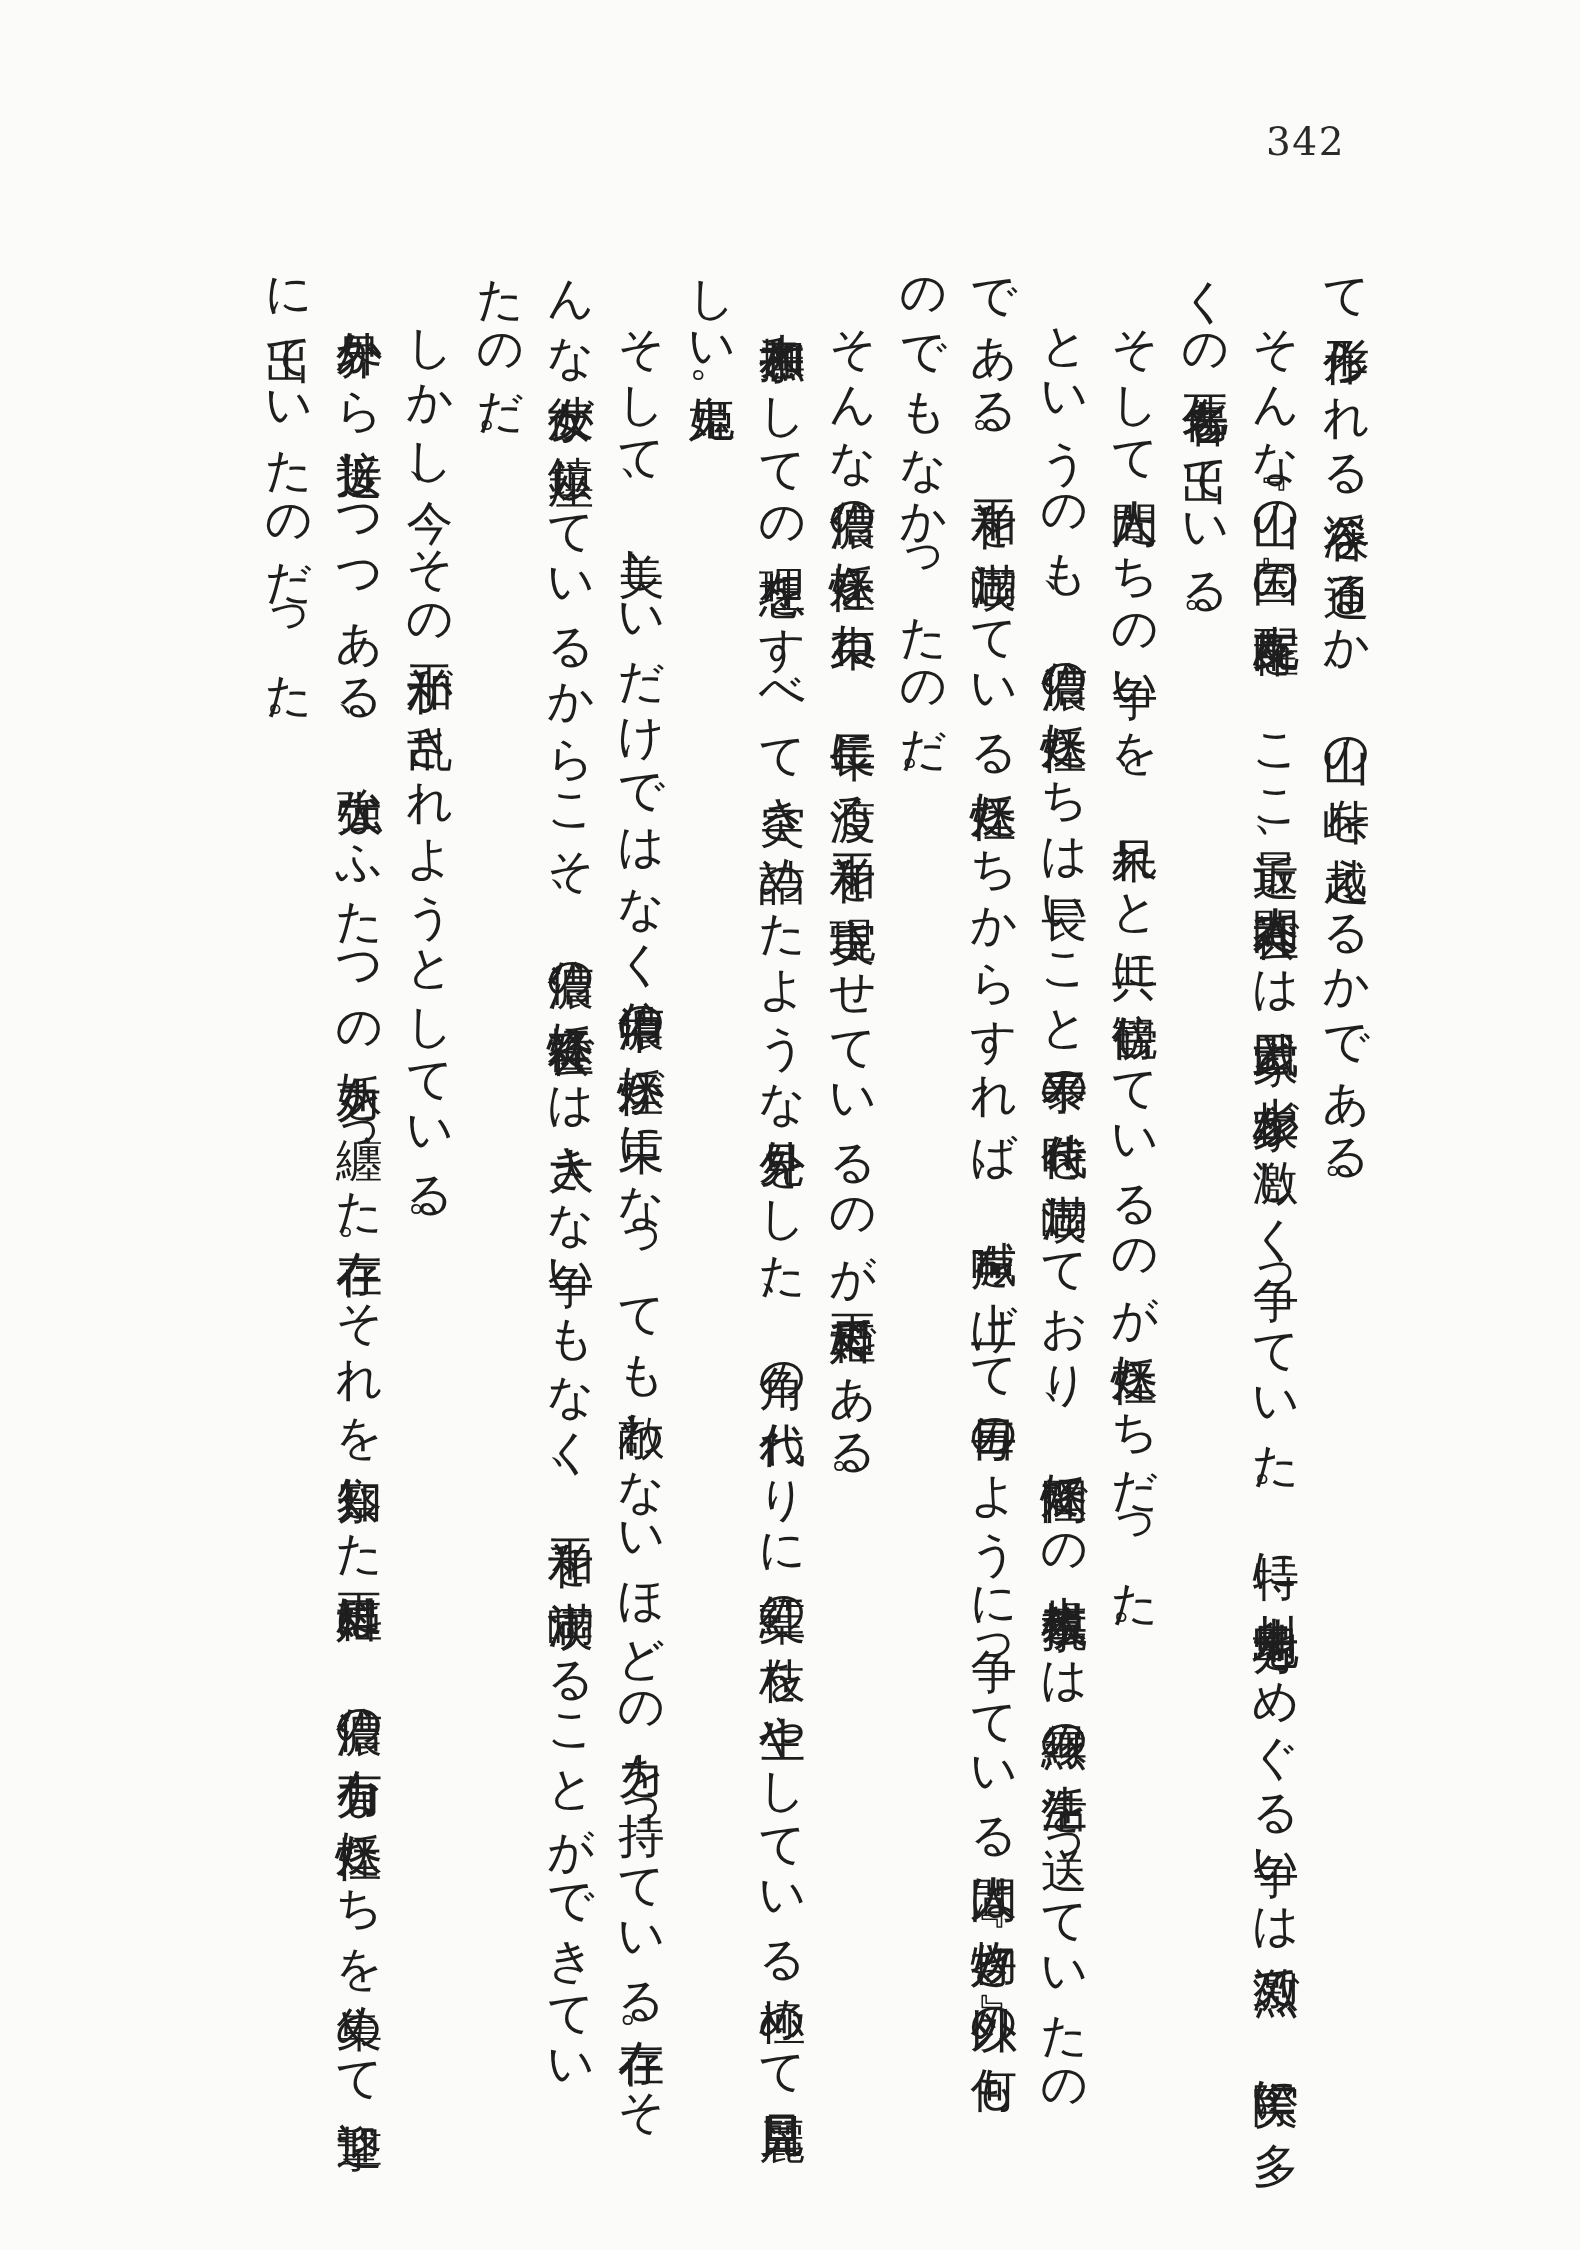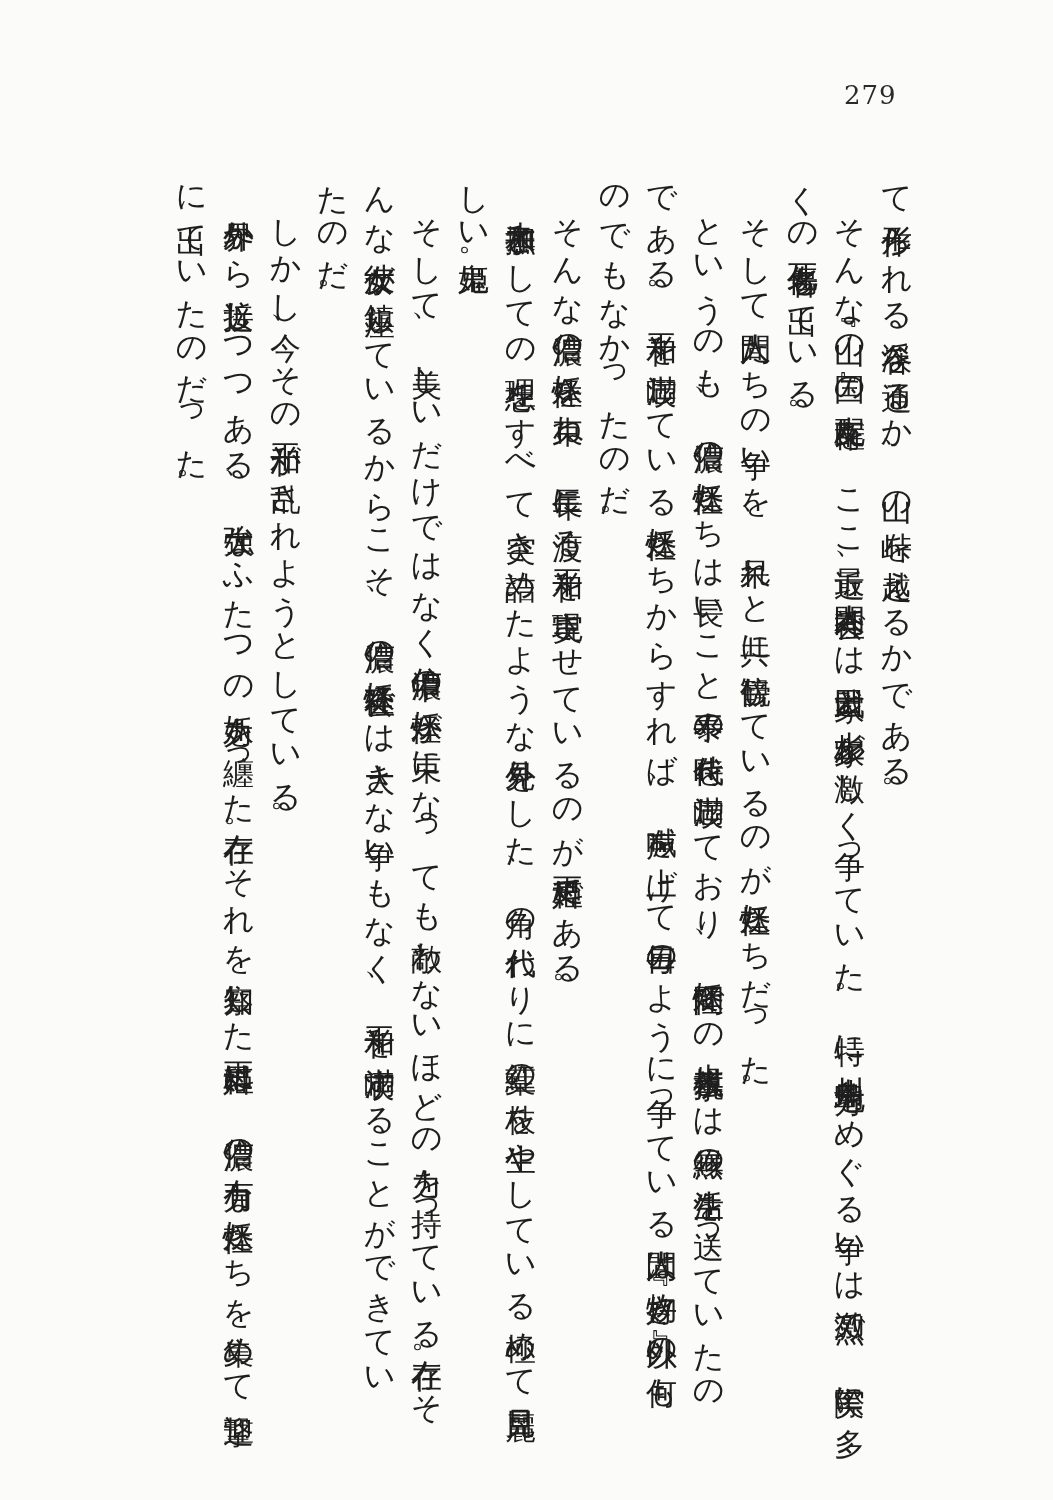--- a/index.html
+++ b/index.html
@@ -49,21 +49,21 @@
     text-indent: 33px;        
   }
   .page-text p.no-indent {
     text-indent: 0;
   }
 </style>
 </head>
 <body>
 
 <div class="book-page">
-  <div class="page-number">279</div>
+  <div class="page-number">342</div>
 
   <div class="page-text">
     <p class="no-indent">て形作られる渓谷を通るか、山の峠を越えるかである。</p>
     <p>そんな『山の国』の支配権を、ここ最近、人間社会では武田家と上杉家が激しく争っていた。特に川中島地方をめぐる争いは激烈で、実際に多くの死傷者も出ている。</p>
     <p>そして人間たちの争いを、呆れと共に傍観しているのが妖怪たちだった。</p>
     <p>というのも、信濃の妖怪たちは長いこと泰平の時代を満喫しており、妖怪間での大規模抗争とは無縁の生活を送っていたのである。平和を満喫している妖怪たちからすれば、喊声を上げて毎日のように争っている人間は『物好き』以外の何ものでもなかったのだ。</p>
     <p>そんな信濃の妖怪を束ね、長年に渡る平和を実現させているのが更科姫である。</p>
     <p>大和撫子としての理想をすべて突き詰めたような外見をした、角の代わりに紅葉の枝を生やしている極めて見目麗しい鬼姫。</p>
     <p>そして、美しいだけではなく信濃中の妖怪が束になっても敵わないほどの力を持っている存在。そんな彼女が鎮座しているからこそ、信濃の妖怪社会では大きな争いもなく、平和を満喫することができていたのだ。</p>
     <p>しかし今、その平和が乱されようとしている。</p>

